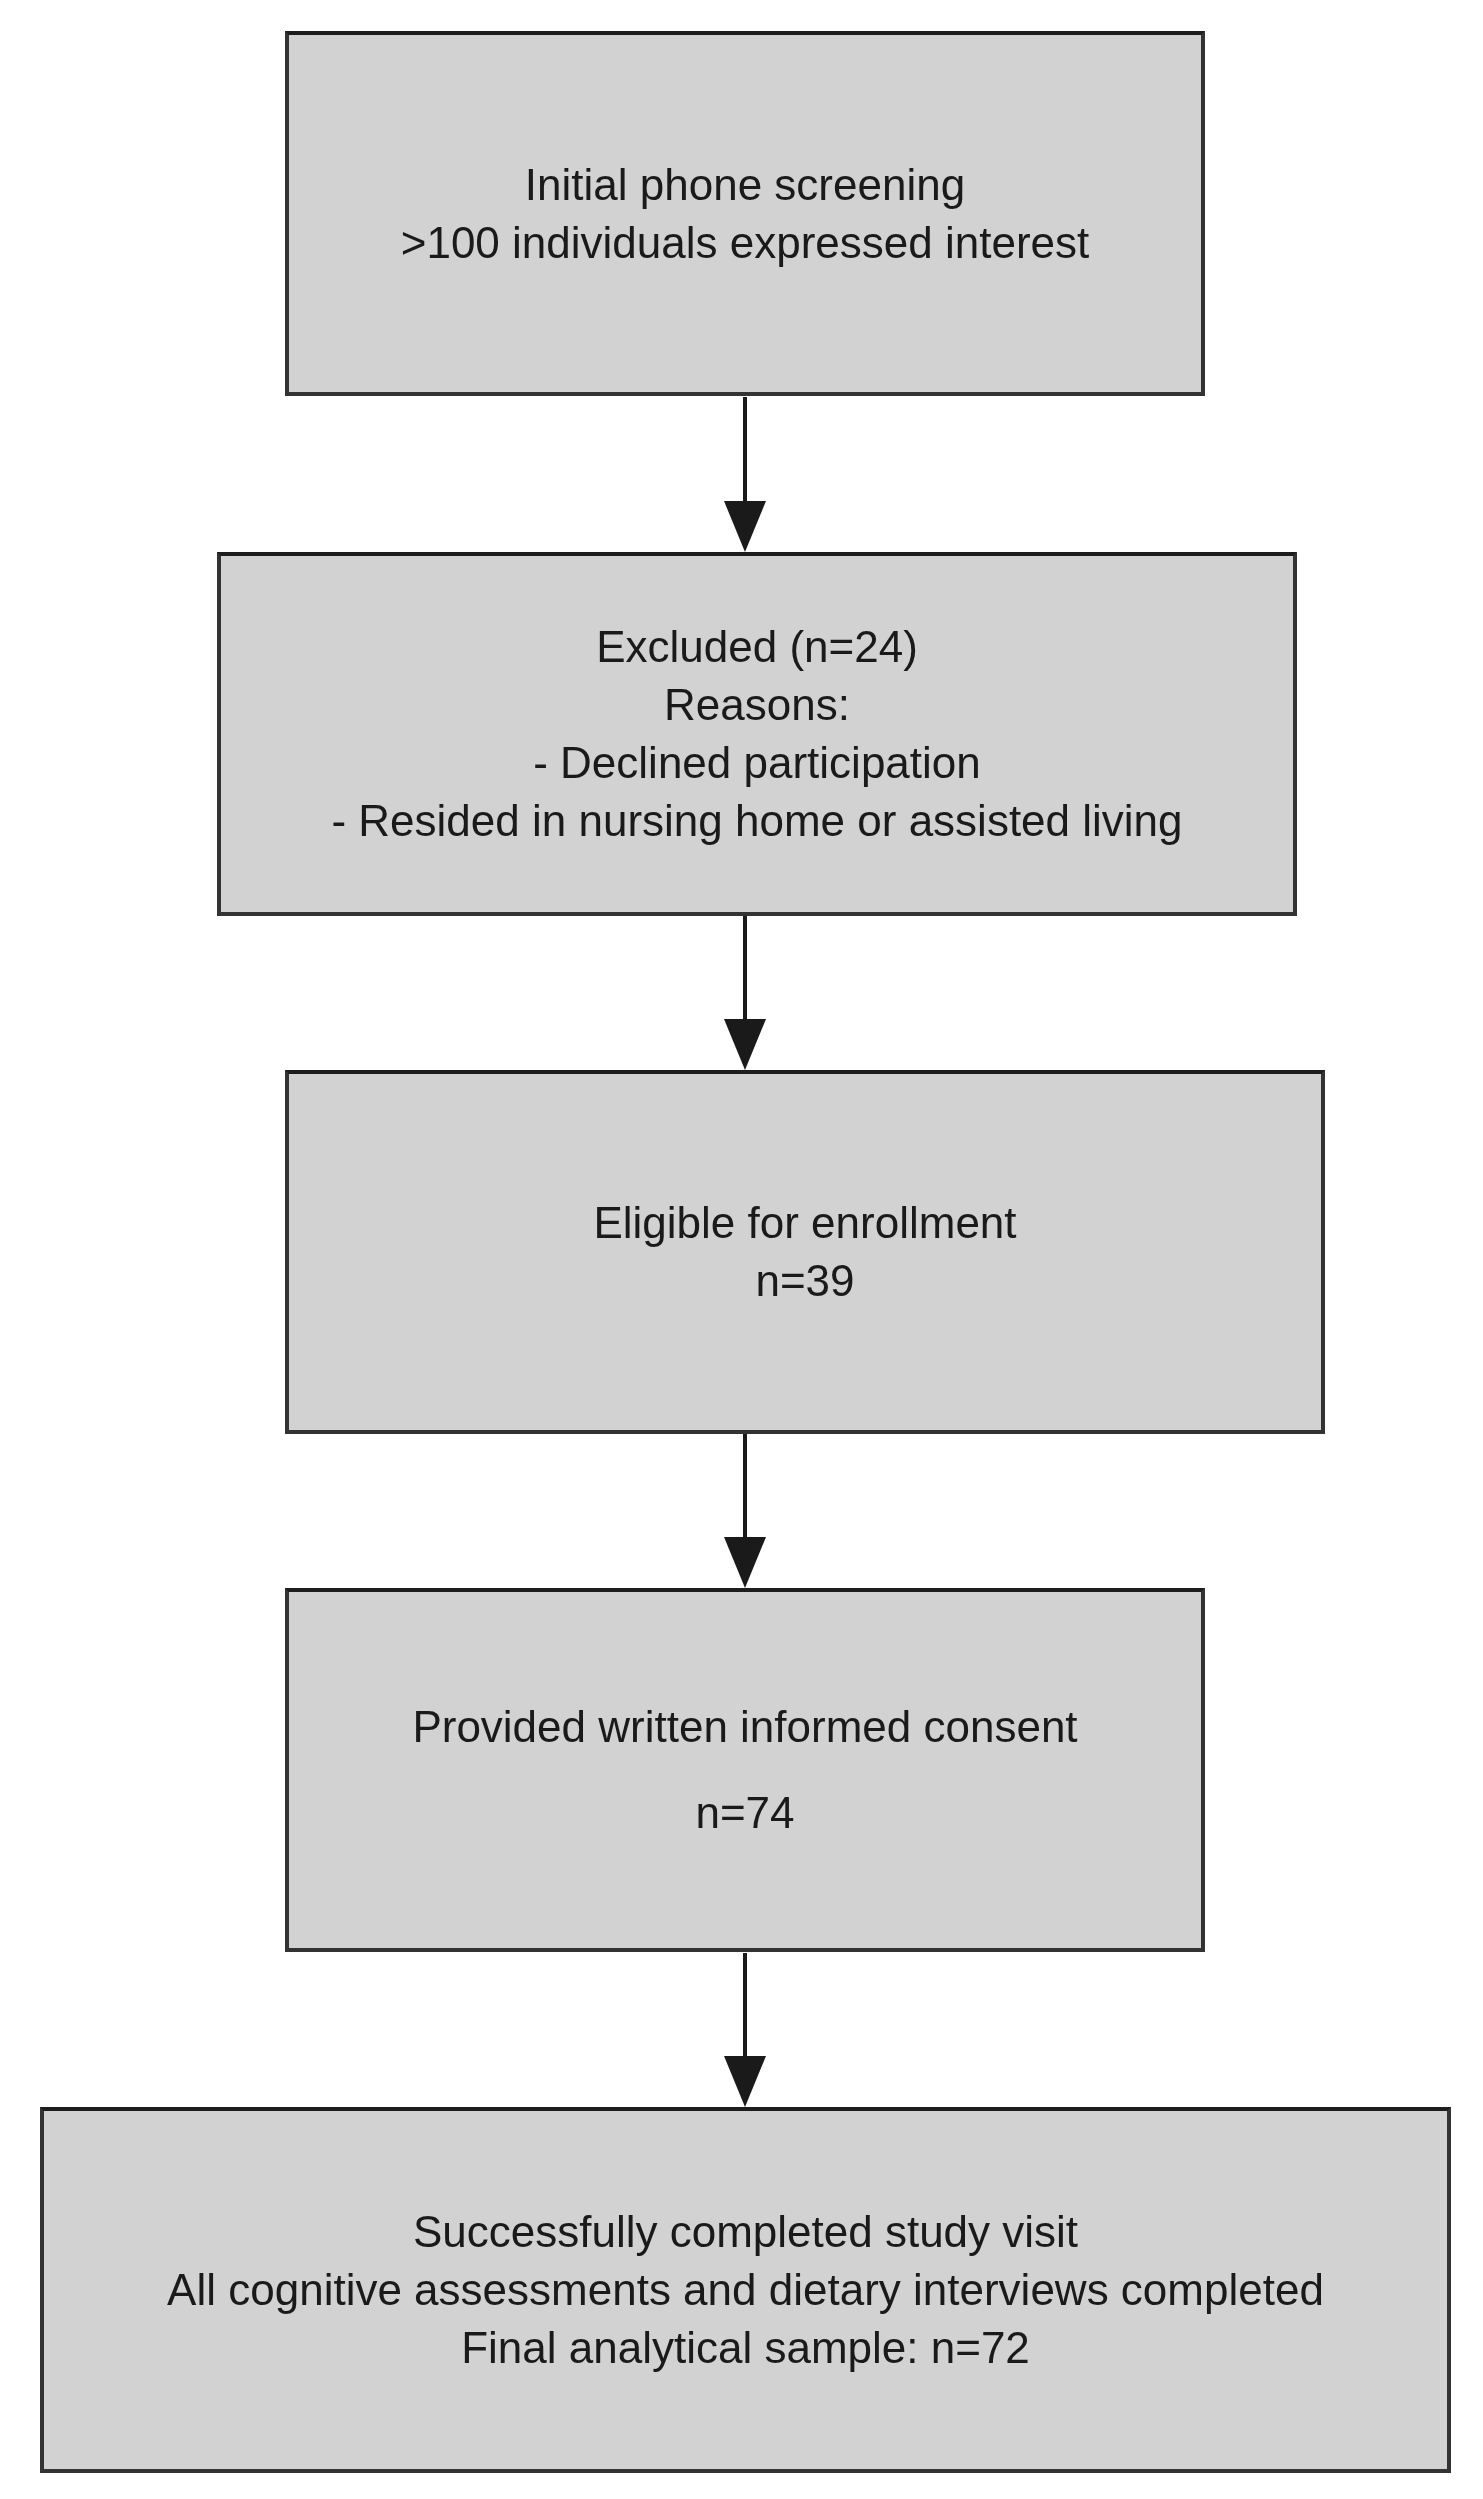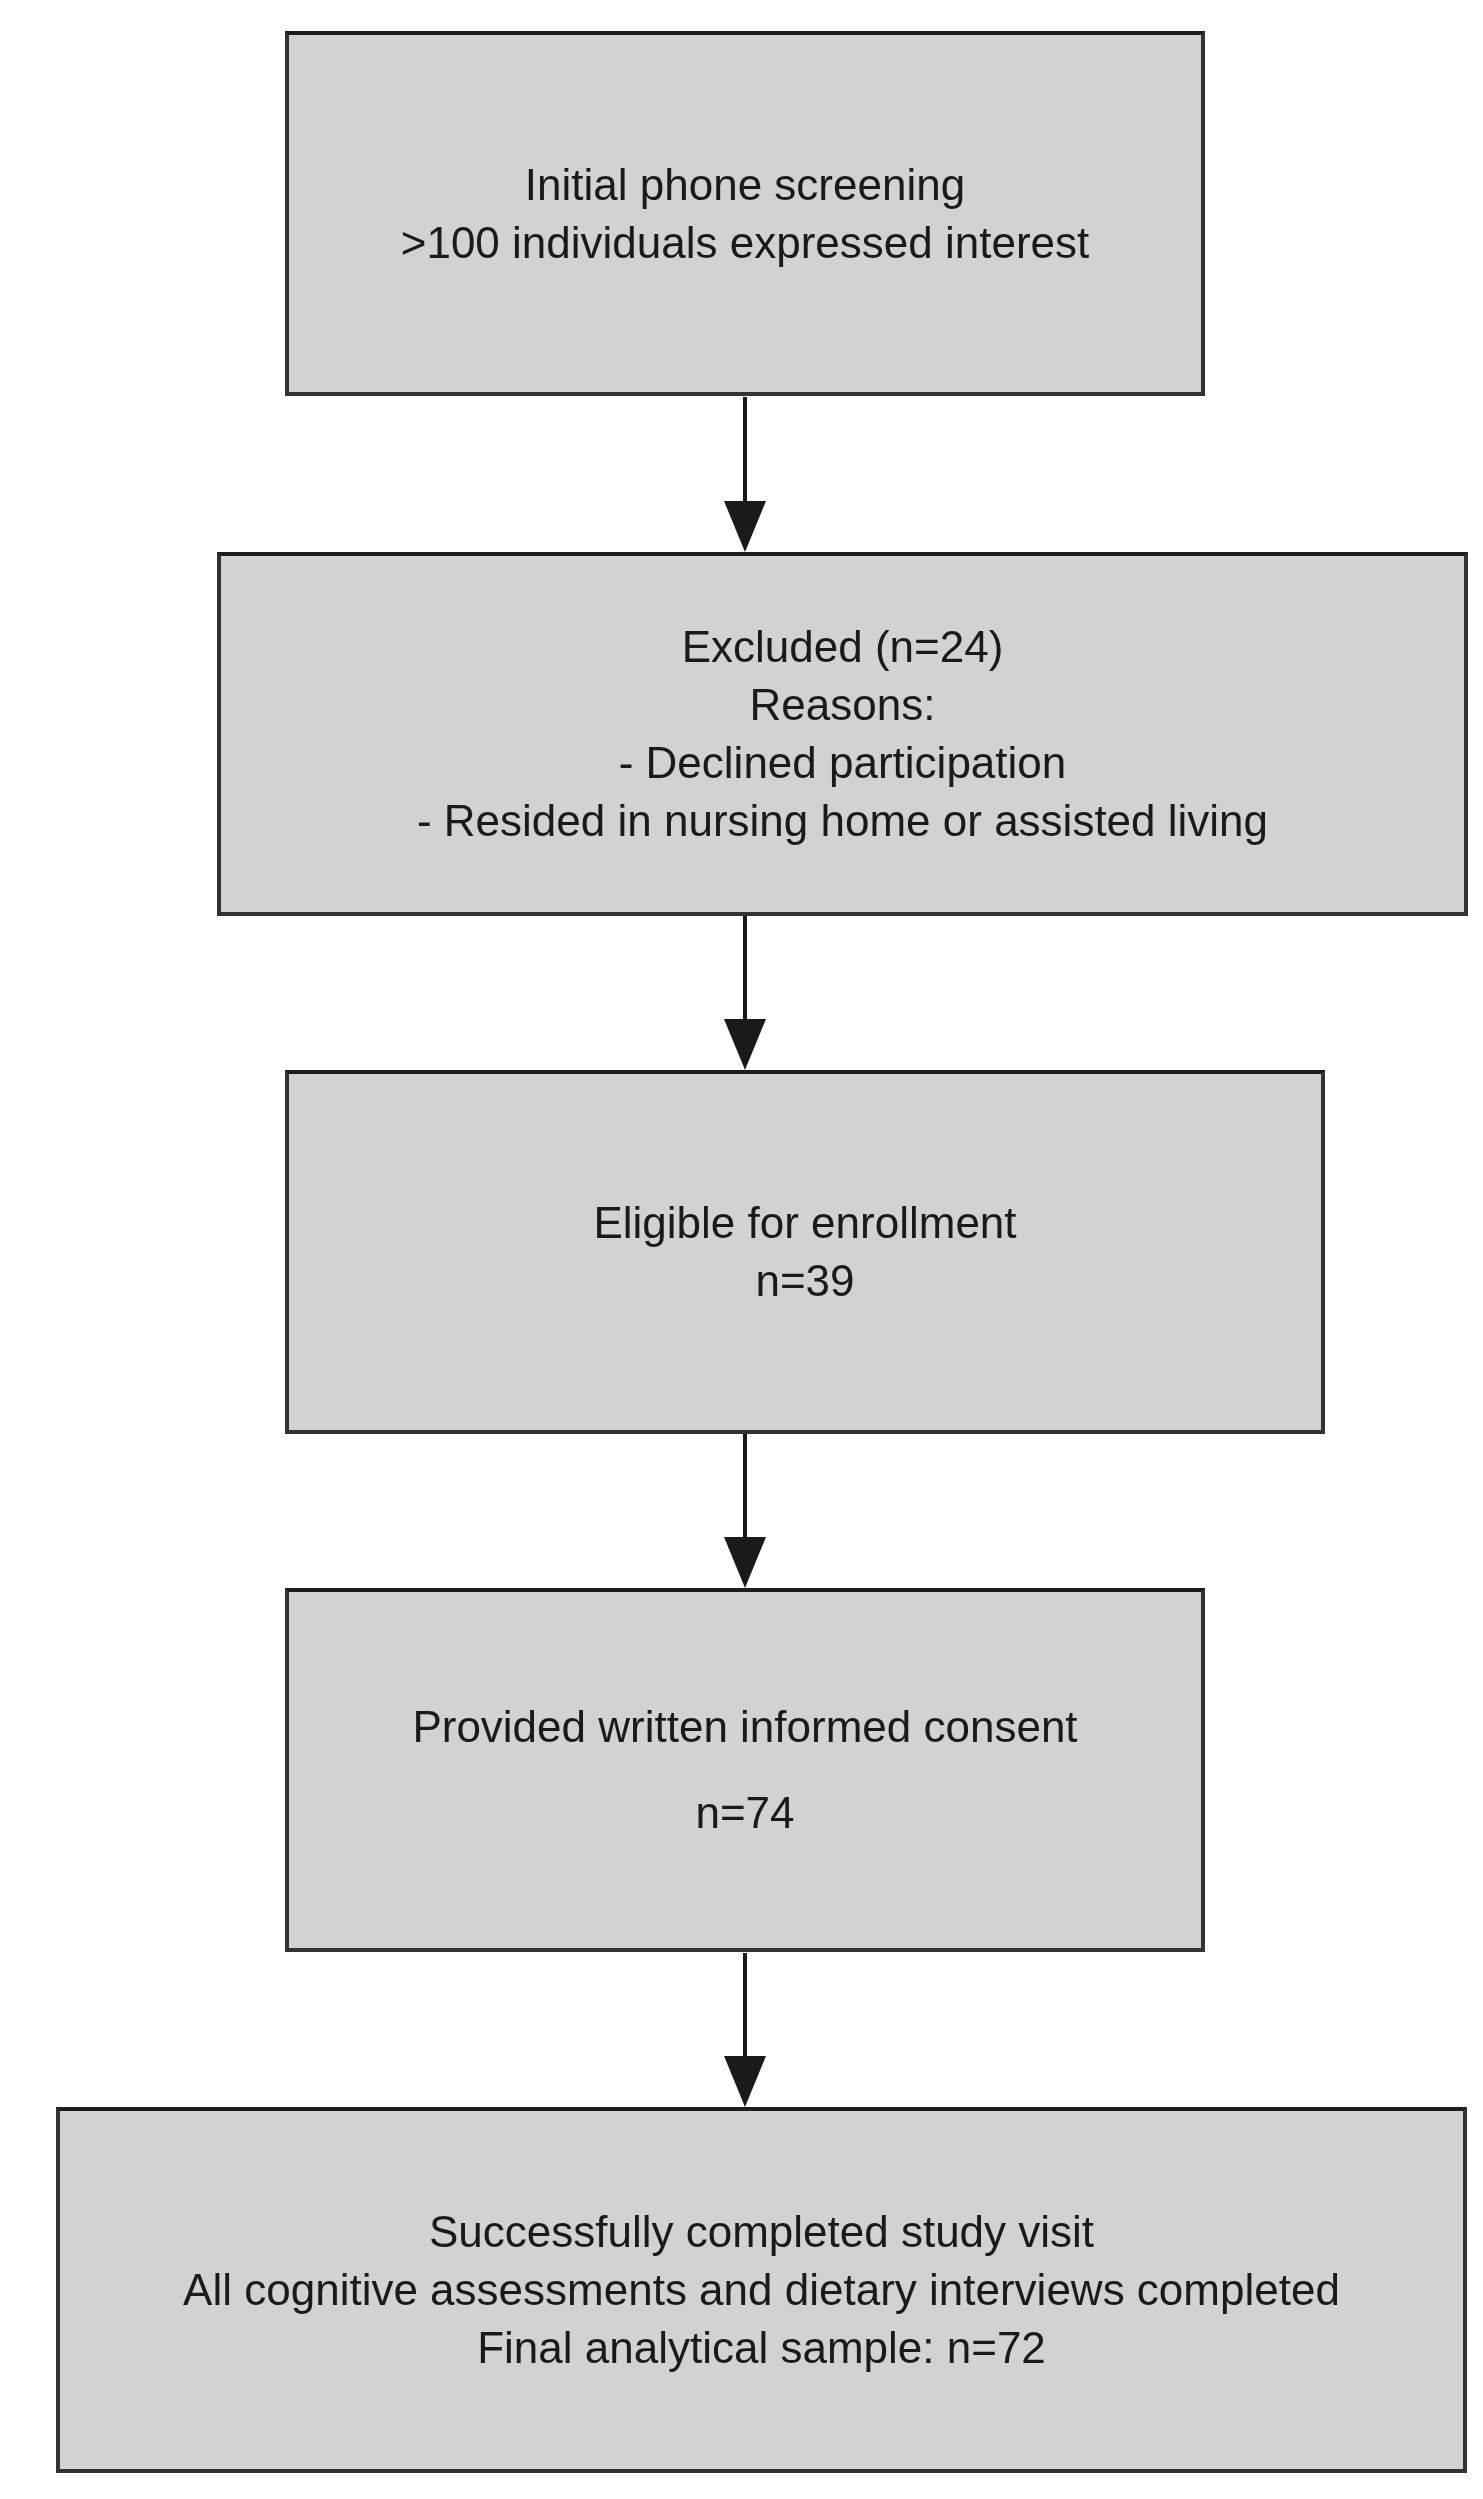--- a/index.html
+++ b/index.html
@@ -27,24 +27,24 @@
     justify-content: center;
     text-align: center;
     color: var(--text-color, #1a1a1a);
     font-size: 44px;
     line-height: 58px;
     padding: 7.6px 9.5px;
   }
   .node span { display: block; white-space: nowrap; }
 
   #node-1 { left: 285px; top: 31px;   width: 920px;  height: 365px; }
-  #node-2 { left: 217px; top: 552px;  width: 1251px; height: 364px; }
+  #node-2 { left: 217px; top: 552px;  width: 1080px; height: 364px; }
   #node-3 { left: 285px; top: 1070px; width: 1040px;  height: 364px; }
   #node-4 { left: 285px; top: 1588px; width: 920px;  height: 364px; gap: 28px; }
-  #node-5 { left: 40px;  top: 2107px; width: 1411px; height: 366px; margin-left: 16px; }
+  #node-5 { left: 40px;  top: 2107px; width: 1411px; height: 366px; }
 
   .arrow {
     position: absolute;
     left: 724px;           
     width: 42px;
     display: flex;
     flex-direction: column;
     align-items: center;
   }
   #arrow-1 { top: 397px;  height: 155px; }

